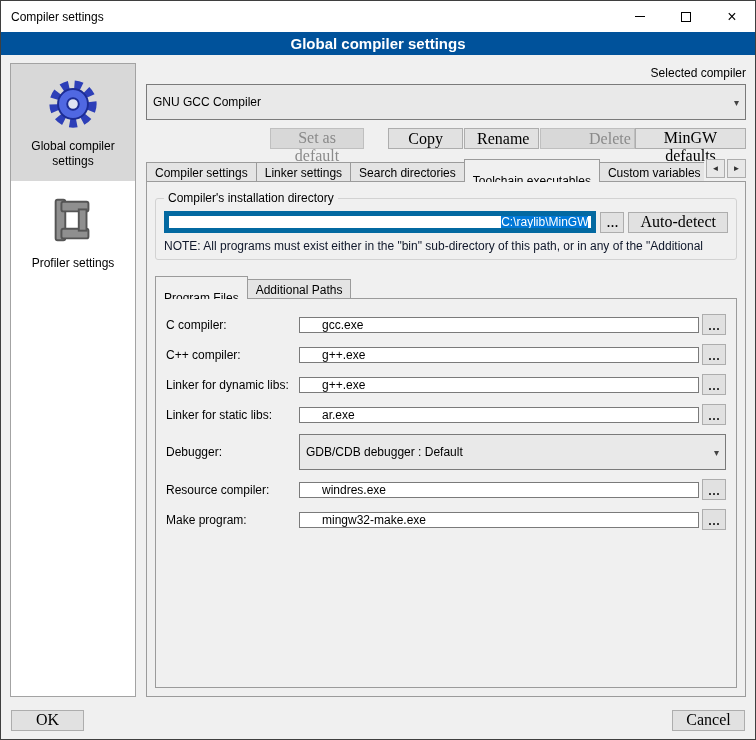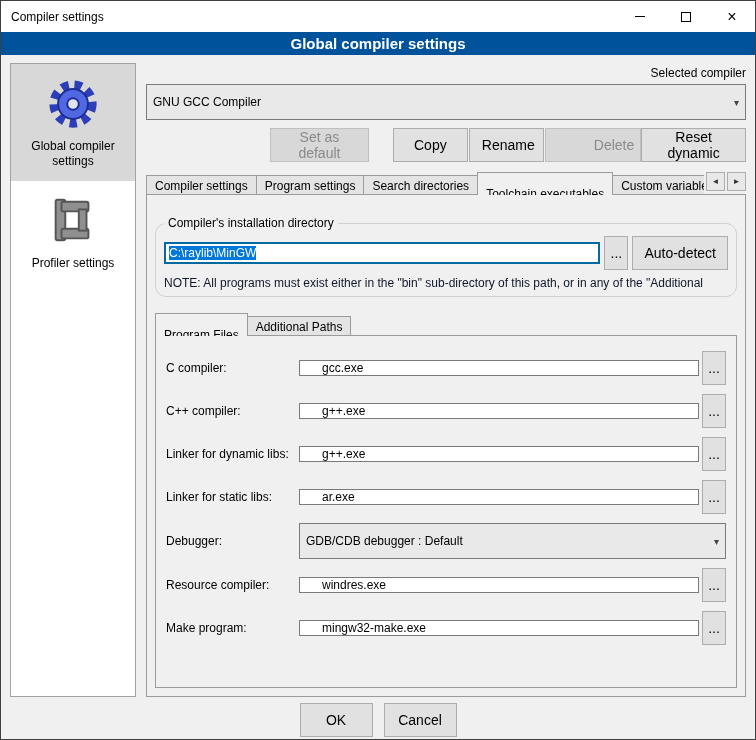--- a/index.html
+++ b/index.html
@@ -36,22 +36,22 @@
   .side-item.selected { background: #d8d8d8; }
   .side-icon { width: 54px; height: 54px; flex: 0 0 auto; }
   .main { flex: 1; display: flex; flex-direction: column; min-width: 0; }
   .field-label { margin: 3px 0 4px 1px; text-align: right; }
   
   .combo { height: 36px; border: 1px solid #7a7a7a; background: #e9e9e9;
            display: flex; align-items: center; padding: 0 6px; cursor: default; }
   .combo-text { flex: 1; overflow: hidden; white-space: nowrap; }
   .chev { font-size: 10px; color: #444; margin-left: 6px; }
   
-  .btn { height: 34px; background: #e1e1e1; border: 1px solid #adadad;
-         font-family: Liberation Sans, sans-serif; font-size: 14px; padding: 0 12px; cursor: default; }
+  .btn { height: 21px; background: #e1e1e1; border: 1px solid #adadad;
+         font-family: Liberation Serif, serif; font-size: 16px; padding: 0 12px; cursor: default; }
   .btn.disabled { color: #8a8a8a; background: #d8d8d8; border-color: #bfbfbf; }
   .btn-row { display: flex; margin-top: 8px; align-items: center; }
   .btn-row .btn { min-width: 75px; }
   #btn-set-default { margin-left: 124px; min-width: 92px; }
   #btn-copy { margin-left: 24px; }
   #btn-rename { margin-left: 1px; }
   #btn-delete { margin-left: 1px; padding-left: 48px; }
   #btn-reset { margin-left: auto; min-width: 94px; }
   
   .tab-strip { margin-top: 10px; display: flex; align-items: flex-end; flex: 0 0 auto; height: 23px; }
@@ -59,41 +59,41 @@
   .tab { flex: 0 0 auto; border: 1px solid #9b9b9b; border-bottom: none; background: #e4e4e4;
          padding: 3px 8px; height: 20px; cursor: default; }
   .tab + .tab { margin-left: -1px; }
   .tab.active { background: #f0f0f0; height: 23px; padding-top: 14px; position: relative; z-index: 2; }
   .tab-arrows { flex: 0 0 auto; display: flex; gap: 2px; align-self: flex-start; margin-left: 2px; }
   .tab-arrow { width: 19px; height: 19px; border: 1px solid #adadad; background: #e8e8e8;
                font-size: 8px; display: flex; align-items: center; justify-content: center; color: #333; cursor: default; }
   .panel { flex: 1; border: 1px solid #9b9b9b; background: #f0f0f0; padding: 14px 8px 8px;
            display: flex; flex-direction: column; min-height: 0; position: relative; z-index: 1; margin-top: -1px; }
   
-  .groupbox { border: 1px solid #d2d2d2; border-radius: 11px; padding: 12px 8px 6px; position: relative; margin-top: 14px; }
+  .groupbox { border: 1px solid #d2d2d2; border-radius: 3px; padding: 12px 8px 6px; position: relative; margin-top: 2px; }
   .group-title { position: absolute; top: -8px; left: 8px; background: #f0f0f0; padding: 0 4px; }
   .dir-row { display: flex; align-items: center; gap: 4px; }
-  .textbox { flex: 1; height: 22px; border: 2px solid #0369a1; background: #fff;
-             display: flex; align-items: center; padding: 0 3px; overflow: hidden; cursor: text; }
+  .textbox { flex: 1; height: 22px; border: 5px solid #0369a1; background: #fff;
+             display: flex; align-items: center; padding: 0 3px; overflow: hidden; cursor: text; justify-content: flex-end; }
   .sel-text { background: #0078d7; color: #fff; white-space: nowrap; }
   .browse-btn { width: 24px; min-width: 24px; padding: 0; flex: 0 0 auto; }
   .autodetect-btn { padding: 0 11px; flex: 0 0 auto; }
   .note { margin-top: 6px; color: #0f172a; white-space: nowrap; overflow: hidden; }
   
   .tab-strip.sub { margin-top: 16px; }
   .sub-panel { flex: 1; border: 1px solid #9b9b9b; background: #f0f0f0; margin-top: -1px;
                padding: 15px 10px; min-height: 0; position: relative; z-index: 1; }
   .form-row { display: flex; align-items: center; margin-bottom: 9px; }
   .form-label { width: 133px; flex: 0 0 auto; }
   .textfield { flex: 1; height: 16px; border: 1px solid #7a7a7a; padding: 0 22px;
                font-family: inherit; font-size: 12px; background: #fff; min-width: 0; }
   .form-row .browse-btn { margin-left: 3px; }
   .combo.grow { flex: 1; }
   
-  .footer { flex: 0 0 auto; height: 38px; display: flex; align-items: center; justify-content: center;
+  .footer { flex: 0 0 auto; height: 38px; display: flex; align-items: center; justify-content: space-between;
             gap: 11px; padding: 0 10px; }
   .footer .btn { min-width: 73px; }
 </style>
 </head>
 <body>
 
 <div class="window">
 
   <div class="titlebar">
     <span class="title-text">Compiler settings</span>
@@ -145,27 +145,27 @@
       <div class="combo">
         <span class="combo-text">GNU GCC Compiler</span>
         <span class="chev">▾</span>
       </div>
 
       <div class="btn-row">
         <button id="btn-set-default" class="btn disabled">Set as default</button>
         <button id="btn-copy" class="btn">Copy</button>
         <button id="btn-rename" class="btn">Rename</button>
         <button id="btn-delete" class="btn disabled">Delete</button>
-        <button id="btn-reset" class="btn">Reset dynamic</button>
+        <button id="btn-reset" class="btn">MinGW defaults</button>
       </div>
 
       <div class="tab-strip">
         <div class="tabs-scroller">
           <div class="tab">Compiler settings</div>
-          <div class="tab">Program settings</div>
+          <div class="tab">Linker settings</div>
           <div class="tab">Search directories</div>
           <div class="tab active">Toolchain executables</div>
           <div class="tab">Custom variables</div>
 
         </div>
         <div class="tab-arrows">
           <div class="tab-arrow">
             <span>◄</span>
           </div>
           <div class="tab-arrow">

